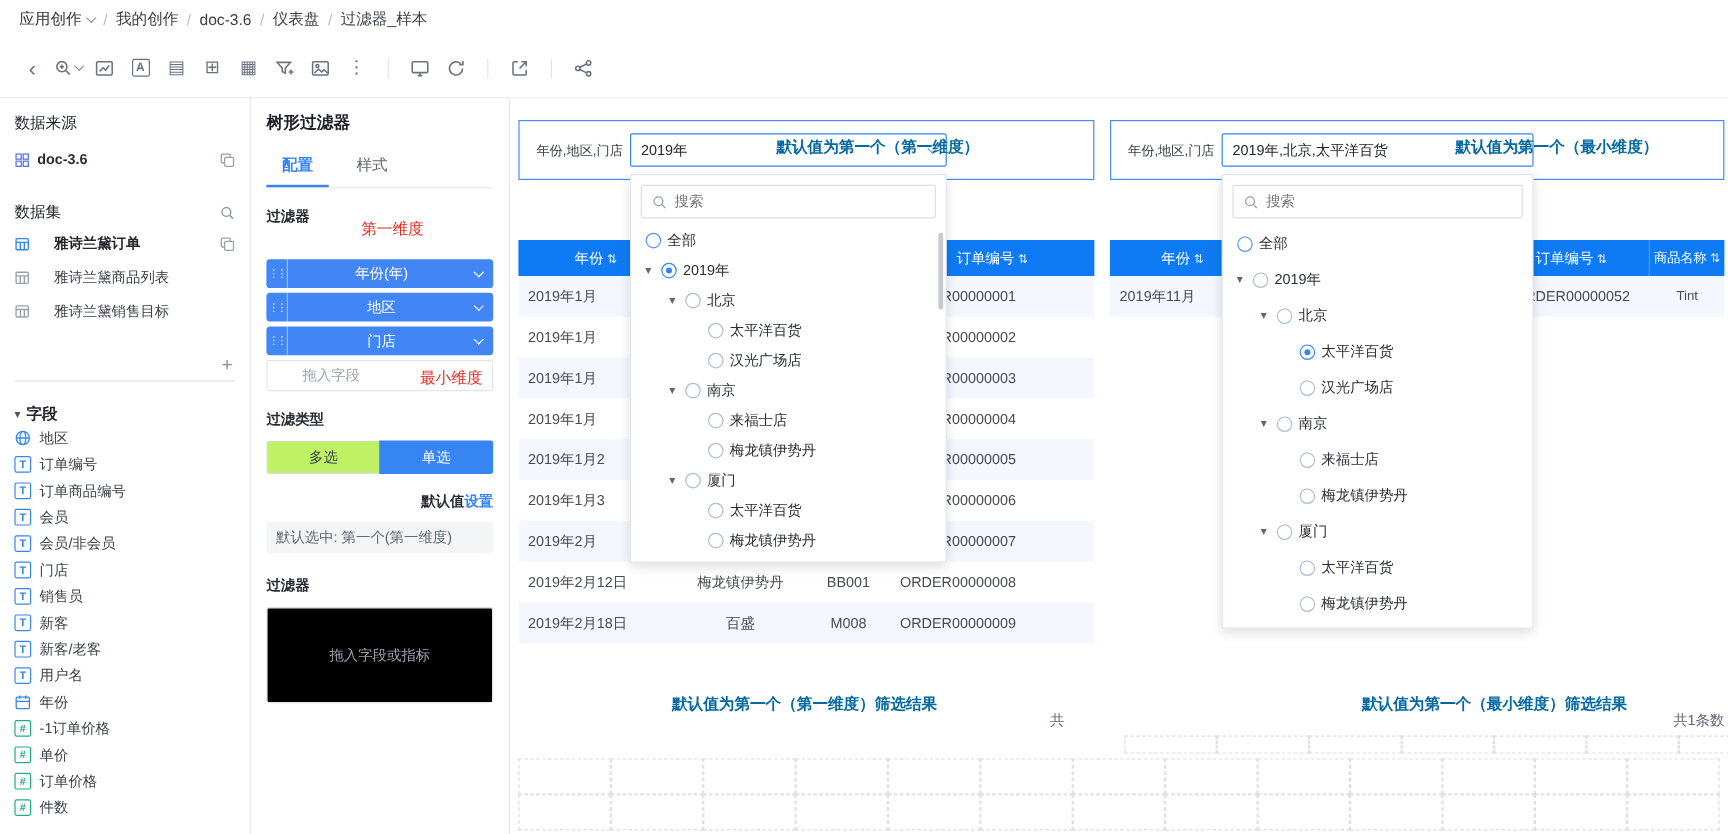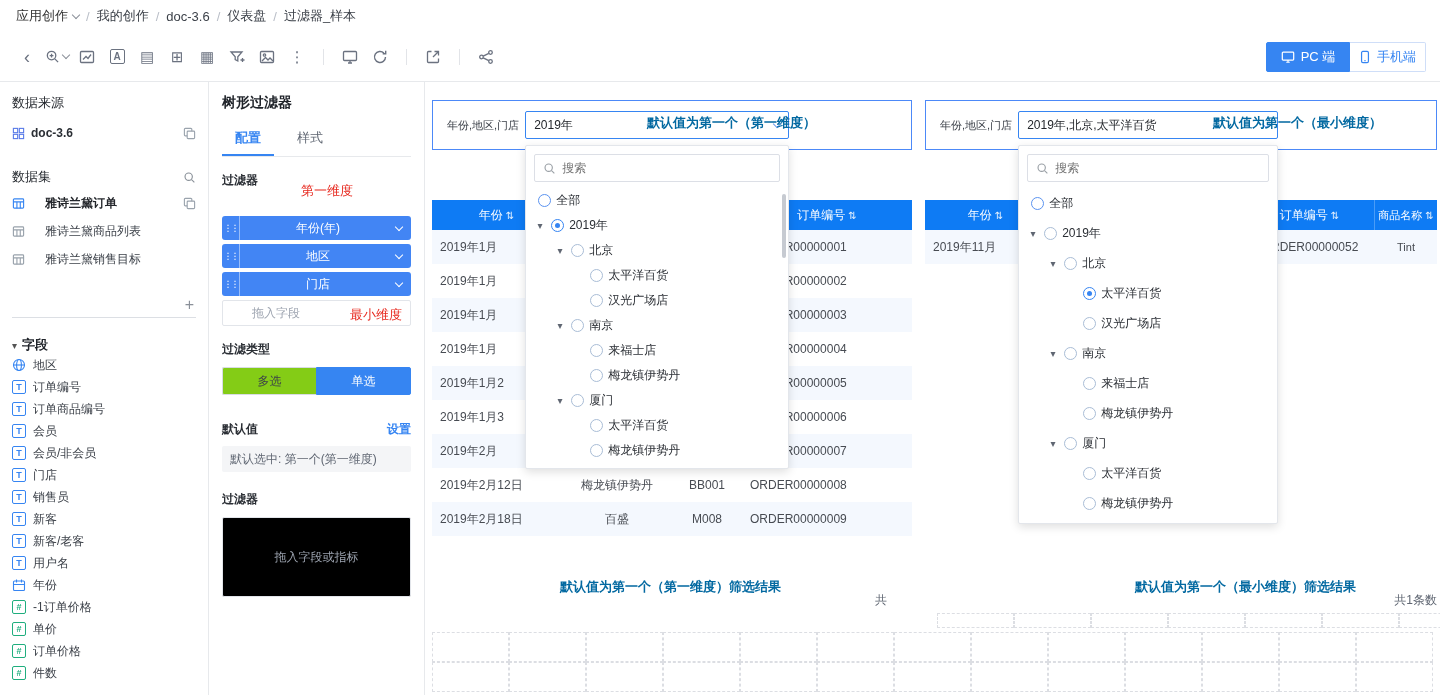--- a/index.html
+++ b/index.html
@@ -46,25 +46,25 @@
 .tab{padding:7px 13px;color:#5f6672;cursor:pointer;font-size:13px}
 .tab.on{color:#3685F2;font-weight:bold;border-bottom:2px solid #3685F2}
 .grp-label{margin-top:15px;font-size:12px;color:#2a2e34;font-weight:bold}
 .pills{margin-top:27px}
 .pill{height:24px;background:#4285F4;border-radius:3px;color:#fff;display:flex;align-items:center;margin-bottom:4px;cursor:grab}
 .drag{width:18px;text-align:center;border-right:1px solid rgba(255,255,255,.45);font-size:9px;letter-spacing:-2px;line-height:24px}
 .plabel{flex:1;text-align:center;font-size:12px}
 .pchev{width:6px;height:6px;border-right:1.5px solid #fff;border-bottom:1.5px solid #fff;transform:rotate(45deg);margin:-2px 9px 0 0}
 .drophint{height:26px;border:1px solid #e2e5ea;border-radius:2px;display:flex;align-items:center;padding-left:29px;color:#9ca3af;position:relative;background:#fff}
 .seg{display:flex;margin-top:9px}
-.seg .sbtn{flex:1;height:28px;border:1px solid #d8dce3;background:#84cc16;font-size:12px;color:#3c4149;cursor:pointer}
+.seg .sbtn{flex:1;height:28px;border:1px solid #d8dce3;background:#bef264;font-size:12px;color:#3c4149;cursor:pointer}
 .seg .sbtn:first-child{border-radius:2px 0 0 2px;border-right:none}
 .seg .sbtn:last-child{border-radius:0 2px 2px 0}
 .seg .sbtn.on{background:#3685F2;border-color:#3685F2;color:#fff}
-.defrow{margin-top:26px;display:flex;align-items:center;justify-content:space-between}
+.defrow{margin-top:15px;display:flex;align-items:center;justify-content:flex-end}
 .setlink{color:#3685F2;cursor:pointer;font-weight:bold}
 .valbox{margin-top:8px;background:#f4f5f7;border-radius:2px;height:26px;line-height:26px;padding:0 8px;color:#5f6672;font-size:12px;white-space:nowrap;overflow:hidden}
 .dropbig{margin-top:9px;height:80px;border:1px solid #e2e5ea;border-radius:2px;display:flex;align-items:center;justify-content:center;color:#9ca3af;background:#000000}
 .red-ann{position:absolute;color:#e7271d;font-weight:normal;font-size:13px;white-space:nowrap;z-index:5}
 
 .canvas{position:relative;flex:1;background:#fff;overflow:hidden}
 .fcard{position:absolute;height:50px;border:1px solid #4c89f8;background:#fff;display:flex;align-items:center;padding-left:14px;gap:6px;z-index:2}
 .flabel{font-size:11px;color:#3c4149;flex-shrink:0}
 .selwrap{position:relative}
 .sel{height:28px;border:1px solid #3685F2;border-radius:2px;font-size:12px;color:#23262b;padding:0 22px 0 8px;outline:none;background:#fff;width:100%}
@@ -189,36 +189,20 @@
   </button>
   <div class="vsep"></div>
   <button class="tbtn">
     <svg width="16" height="16" viewBox="0 0 16 16" fill="none" stroke="#6b7280" stroke-width="1.3">
         <circle cx="12.5" cy="3.5" r="1.8"></circle>
         <circle cx="3.5" cy="8" r="1.8"></circle>
         <circle cx="12.5" cy="12.5" r="1.8"></circle>
         <path d="M5.2 7.1l5.6-2.8M5.2 8.9l5.6 2.8"></path>
       </svg>
   </button>
-  <div class="tb-right">
-    <button class="dev pc">
-      <svg width="14" height="14" viewBox="0 0 16 16" fill="none" stroke="#fff" stroke-width="1.4">
-          <rect x="1.5" y="2.5" width="13" height="9" rx="1"></rect>
-          <path d="M6 14h4M8 11.5V14"></path>
-        </svg>
-      <span>PC 端</span>
-    </button>
-    <button class="dev mobile">
-      <svg width="12" height="14" viewBox="0 0 14 16" fill="none" stroke="#3685F2" stroke-width="1.4">
-          <rect x="3" y="1.5" width="8" height="13" rx="1.5"></rect>
-          <path d="M6.3 12.3h1.4"></path>
-        </svg>
-      <span>手机端</span>
-    </button>
-  </div>
 </div>
 
 <div class="content">
 
   <aside class="dpanel">
     <div class="sec-title">数据来源</div>
     <div class="srcrow">
       <svg width="13" height="13" viewBox="0 0 14 14" fill="none" stroke="#5b7ce8" stroke-width="1.2">
           <rect x="1.5" y="1.5" width="4.6" height="4.6"></rect>
           <rect x="7.9" y="1.5" width="4.6" height="4.6"></rect>

